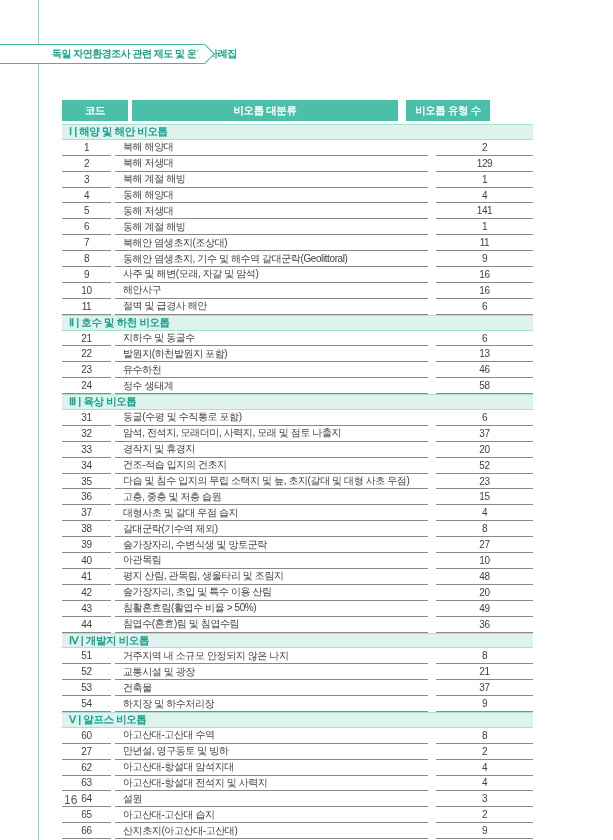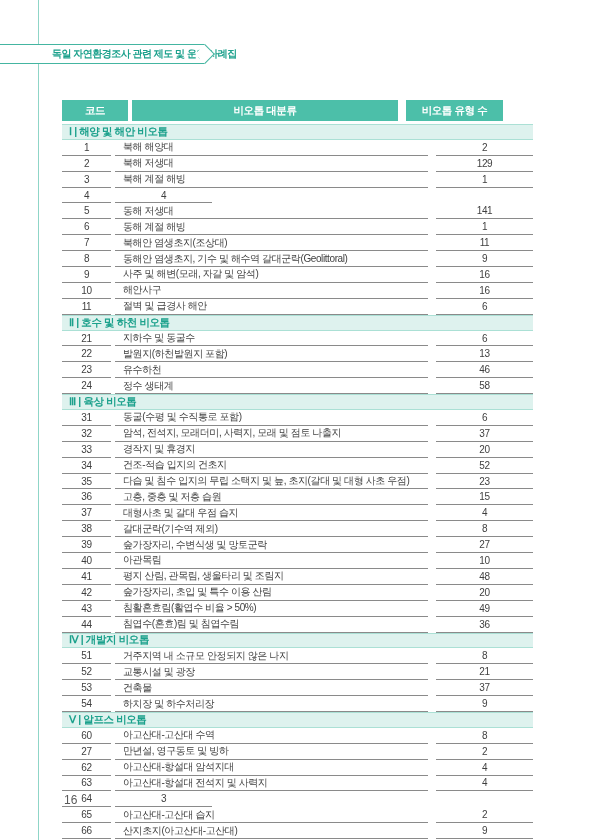--- a/index.html
+++ b/index.html
@@ -51,27 +51,27 @@
   }
   .thead { display: flex; height: 21px; margin-bottom: 3px; }
   .th {
     background: #4cbfa9; color: #ffffff;
     font-weight: bold; font-size: 10.5px;
     display: flex; align-items: center; justify-content: center;
     box-sizing: border-box;
   }
   .th-code  { width: 66px;  margin-right: 4px; }
   .th-name  { width: 266px; margin-right: 8px; }
-  .th-count { width: 97px; }
+  .th-count { width: 84px; }
   .section-row {
     height: 15.9px; box-sizing: border-box;
     background: #def2ee;
     border-top: 1px solid #abe0d5;
     border-bottom: 1px solid #abe0d5;
-    display: flex; align-items: center;
+    display: flex; 
     padding-left: 7px;
   }
   .section-label {
     color: #1ca18c; font-weight: bold; font-size: 10.5px;
     white-space: nowrap;
   }
   .data-row { display: flex; height: 15.9px; }
   .cell {
     box-sizing: border-box;
     border-bottom: 1px solid #8a8a8a;
@@ -116,20 +116,21 @@
         <div class="cell name-cell">북해 저생대</div>
         <div class="cell count-cell">129</div>
       </div>
       <div class="data-row">
         <div class="cell code-cell">3</div>
         <div class="cell name-cell">북해 계절 해빙</div>
         <div class="cell count-cell">1</div>
       </div>
       <div class="data-row">
         <div class="cell code-cell">4</div>
+        <div class="cell name-cell">동해 해양대</div>
         <div class="cell count-cell">4</div>
       </div>
       <div class="data-row">
         <div class="cell code-cell">5</div>
         <div class="cell name-cell">동해 저생대</div>
         <div class="cell count-cell">141</div>
       </div>
       <div class="data-row">
         <div class="cell code-cell">6</div>
         <div class="cell name-cell">동해 계절 해빙</div>
@@ -297,20 +298,21 @@
         <div class="cell name-cell">아고산대-항설대 암석지대</div>
         <div class="cell count-cell">4</div>
       </div>
       <div class="data-row">
         <div class="cell code-cell">63</div>
         <div class="cell name-cell">아고산대-항설대 전석지 및 사력지</div>
         <div class="cell count-cell">4</div>
       </div>
       <div class="data-row">
         <div class="cell code-cell">64</div>
+        <div class="cell name-cell">설원</div>
         <div class="cell count-cell">3</div>
       </div>
       <div class="data-row">
         <div class="cell code-cell">65</div>
         <div class="cell name-cell">아고산대-고산대 습지</div>
         <div class="cell count-cell">2</div>
       </div>
       <div class="data-row">
         <div class="cell code-cell">66</div>
         <div class="cell name-cell">산지초지(아고산대-고산대)</div>

